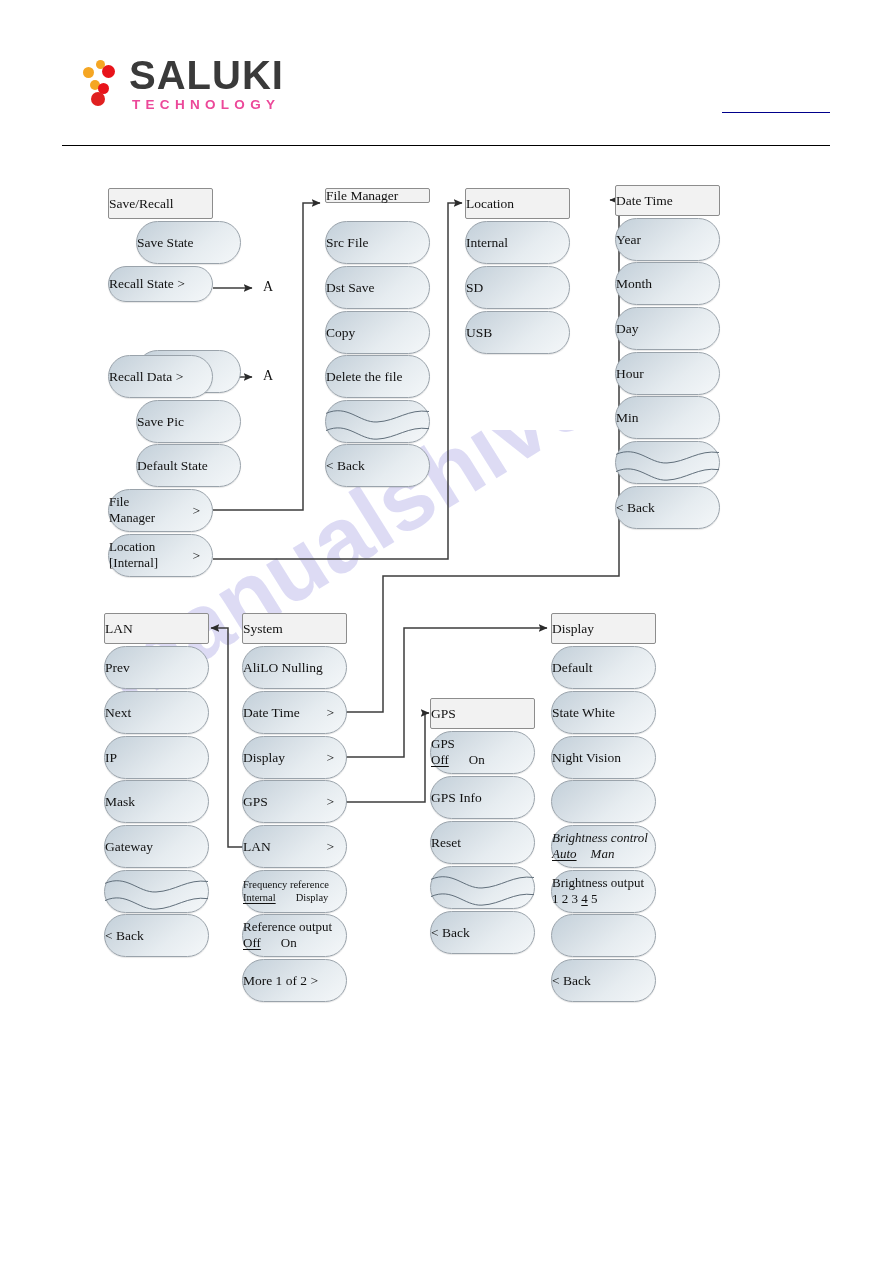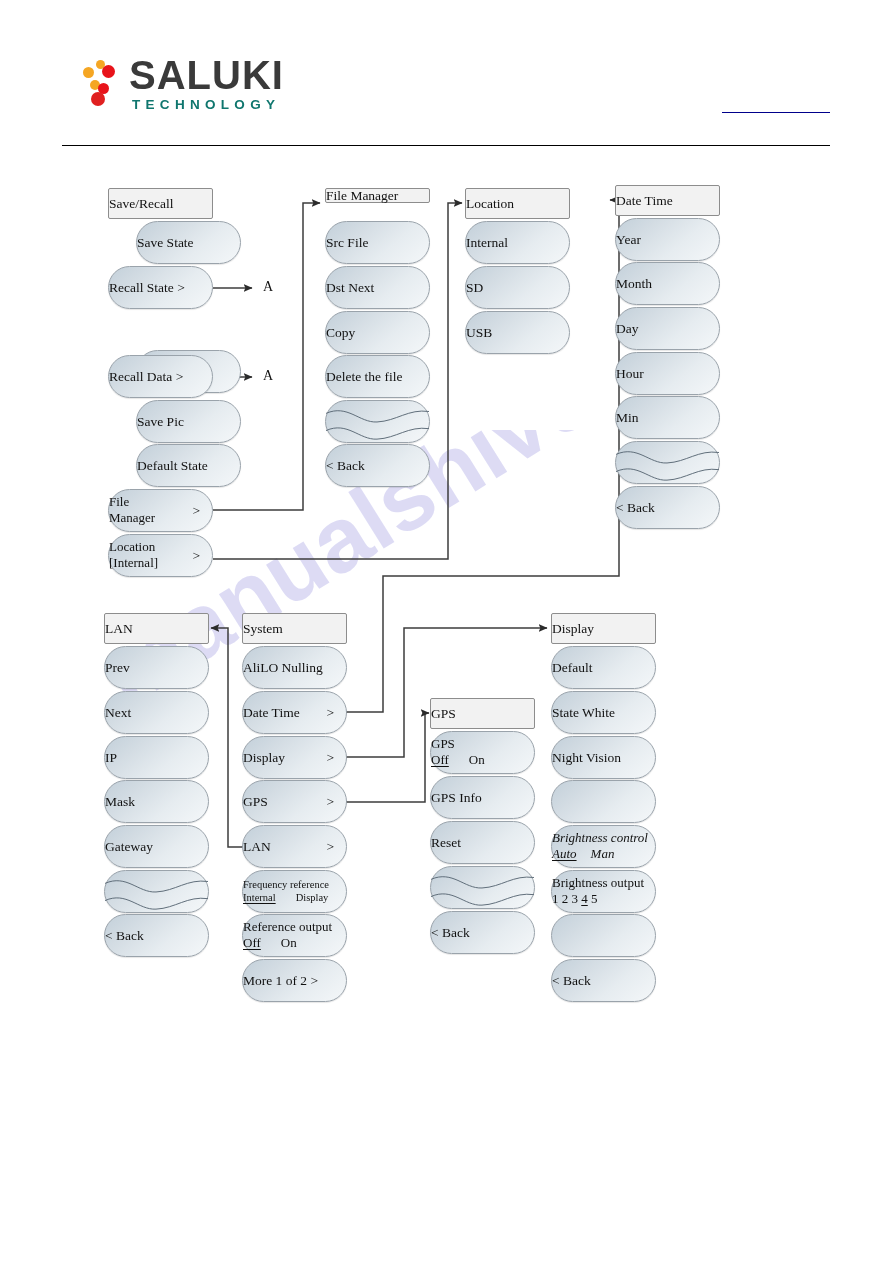--- a/index.html
+++ b/index.html
@@ -17,21 +17,21 @@
   .d1{width:11px;height:11px;background:#f5a623;left:0px;  top:8px;}
   .d2{width:9px; height:9px; background:#f5a623;left:13px; top:1px;}
   .d3{width:13px;height:13px;background:#e8131a;left:19px; top:6px;}
   .d4{width:10px;height:10px;background:#f5a623;left:7px;  top:21px;}
   .d5{width:11px;height:11px;background:#e8131a;left:15px; top:24px;}
   .d6{width:14px;height:14px;background:#e02020;left:8px;  top:33px;}
   .logo-text{line-height:1;}
   .logo-title{font-family:"Liberation Sans",sans-serif;font-weight:bold;font-size:40px;
               letter-spacing:1px;color:#3a3a3a;display:block;}
   .logo-sub{font-family:"Liberation Sans",sans-serif;font-weight:bold;font-size:13.5px;
-            letter-spacing:5.3px;color:#0f766e;display:block;margin-top:3px;margin-left:3px;}
+            letter-spacing:5.3px;color:#ec4899;display:block;margin-top:3px;margin-left:3px;}
   #header-link{position:absolute;left:722px;top:112px;width:108px;height:0;
                border-bottom:1.6px solid #00008b;}
   #header-rule{position:absolute;left:62px;top:145px;width:768px;height:0;
                border-bottom:1.4px solid #000;}
 
   
   #watermark{position:absolute;left:90px;top:430px;width:760px;height:560px;
              pointer-events:none;z-index:0;overflow:hidden;}
   #watermark span{position:absolute;left:20px;top:200px;
      font-family:"Liberation Sans",sans-serif;font-weight:bold;font-size:92px;
@@ -127,21 +127,21 @@
 
 <div id="diagram">
 
   <div class="col">
     <div class="btn btn-head" style="left:108px;top:188px;width:105px;height:31px;">
       <span>Save/Recall</span>
     </div>
     <div class="btn btn-soft" style="left:136px;top:221px;width:105px;height:43px;">
       <span>Save State</span>
     </div>
-    <div class="btn btn-soft" style="left:108px;top:266px;width:105px;height:43px;">
+    <div class="btn btn-soft" style="left:108px;top:266px;width:105px;height:36px;">
       <span>Recall State &gt;</span>
     </div>
     <div class="btn btn-soft" style="left:136px;top:311px;width:105px;height:43px;margin-top:39px;">
       <span>Save Data</span>
     </div>
     <div class="btn btn-soft" style="left:108px;top:355px;width:105px;height:43px;">
       <span>Recall Data &gt;</span>
     </div>
     <div class="btn btn-soft" style="left:136px;top:400px;width:105px;height:43px;">
       <span>Save Pic</span>
@@ -165,21 +165,21 @@
   <div class="lbl-A" style="left:263px;top:368px;">A</div>
 
   <div class="col">
     <div class="btn btn-head" style="left:325px;top:188px;width:105px;height:15px;">
       <span>File Manager</span>
     </div>
     <div class="btn btn-soft" style="left:325px;top:221px;width:105px;height:43px;">
       <span>Src File</span>
     </div>
     <div class="btn btn-soft" style="left:325px;top:266px;width:105px;height:43px;">
-      <span>Dst Next</span>
+      <span>Dst Save</span>
     </div>
     <div class="btn btn-soft" style="left:325px;top:311px;width:105px;height:43px;">
       <span>Copy</span>
     </div>
     <div class="btn btn-soft" style="left:325px;top:355px;width:105px;height:43px;">
       <span>Delete the file</span>
     </div>
     <div class="btn btn-soft" style="left:325px;top:400px;width:105px;height:43px;">
       <svg class="squig" viewBox="0 0 105 43" preserveAspectRatio="none">
         <path d="M0,13 C22,3 34,23 52,22 C72,21 84,8 105,11" stroke="#5b6a76" fill="none" stroke-width="1"></path>

